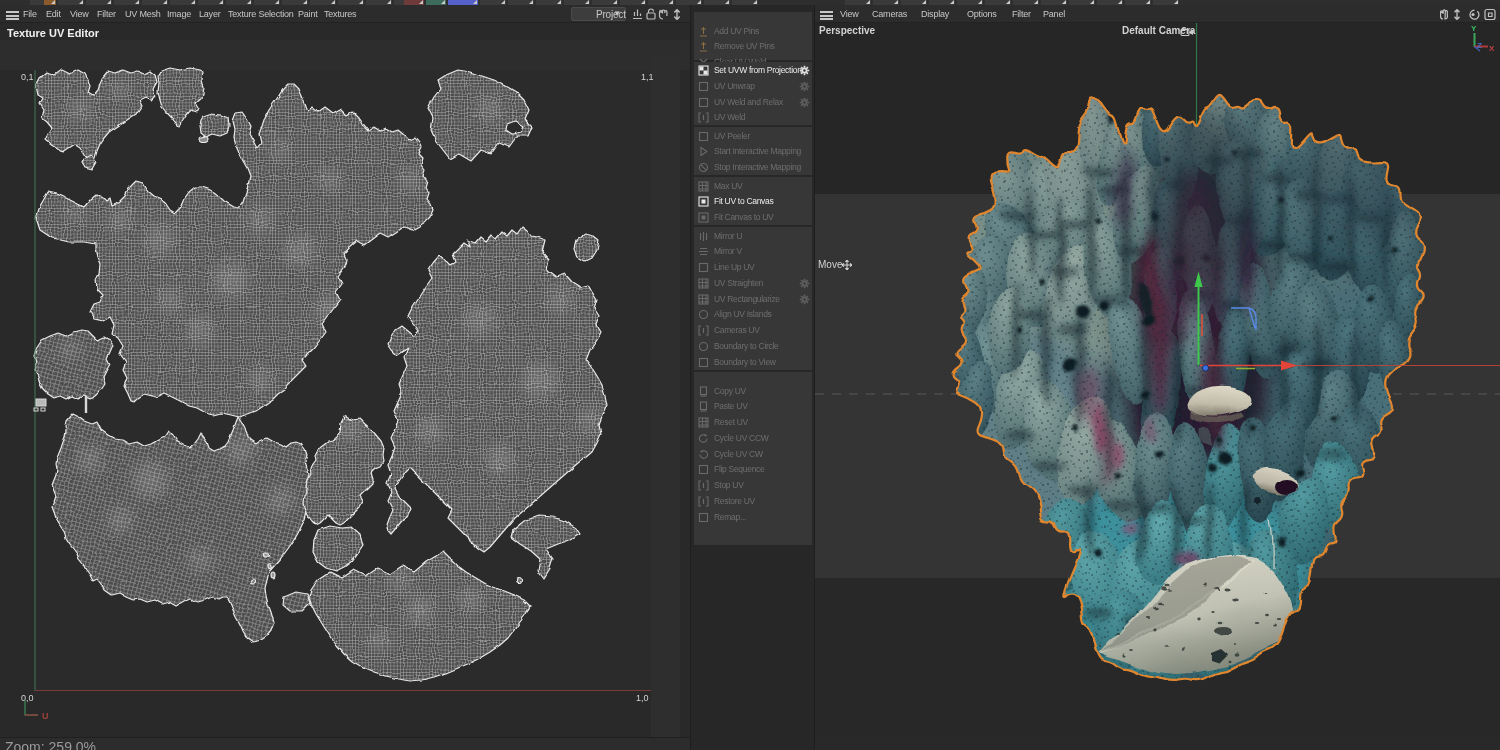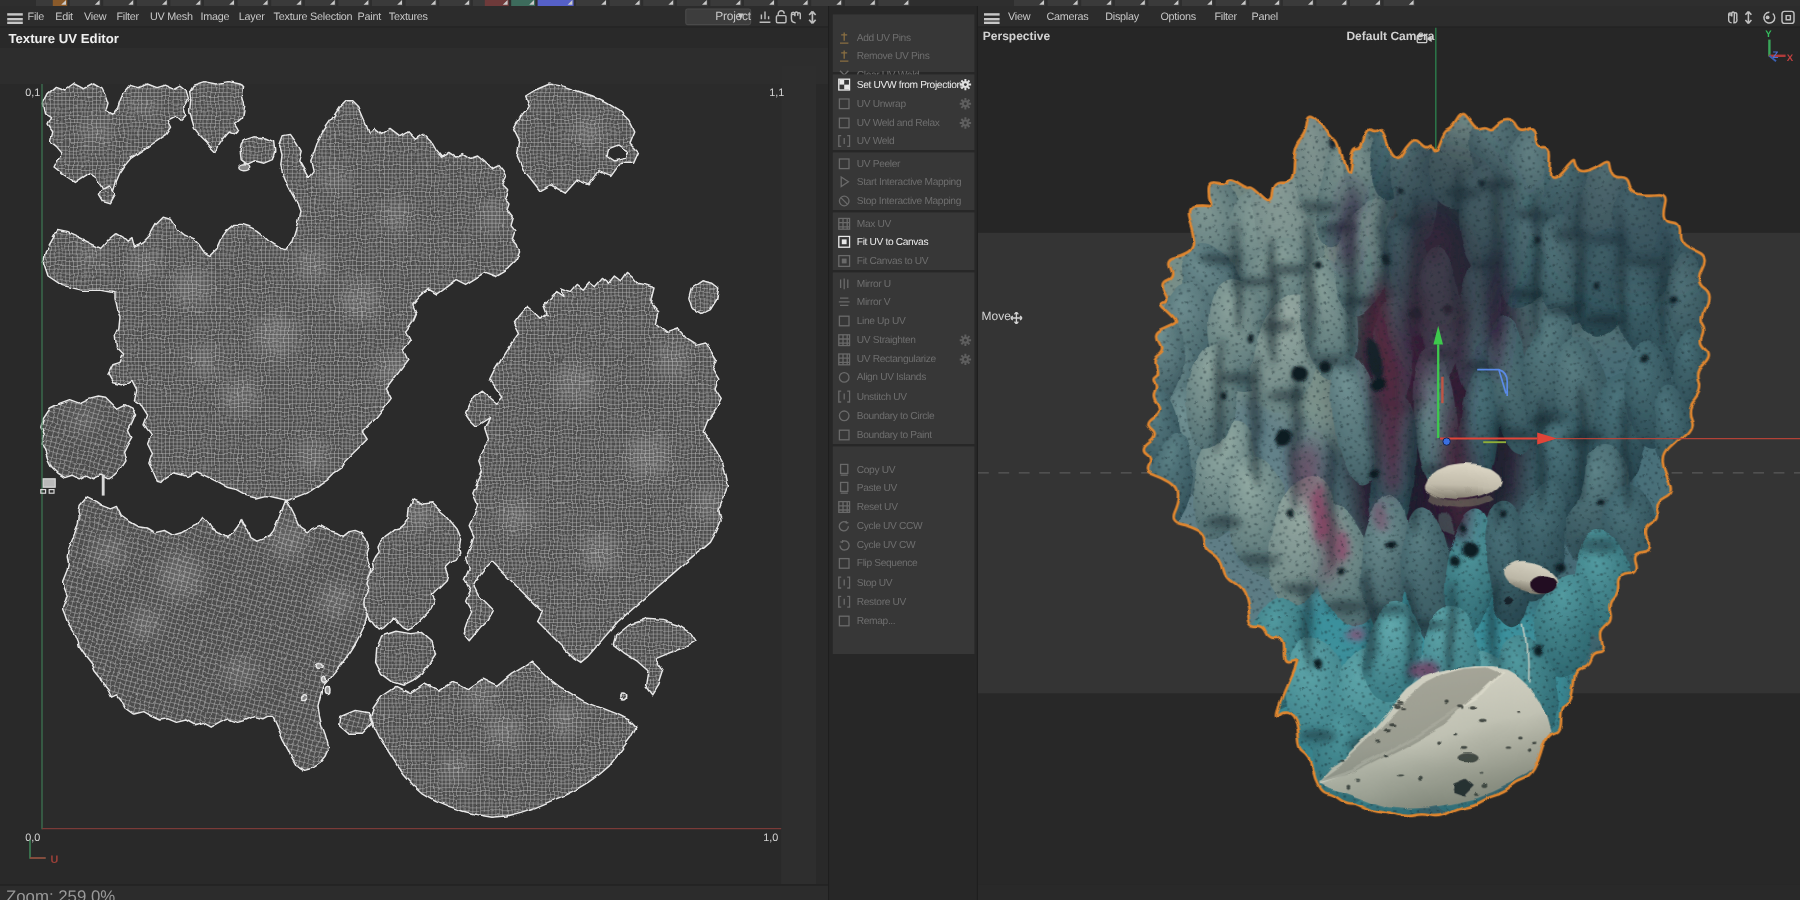--- a/index.html
+++ b/index.html
@@ -408,33 +408,33 @@
         <div class="mrow">
           <svg class="ic" viewBox="0 0 11 11">
             <circle cx="5.5" cy="5.5" r="4" stroke="#6a6a6a" stroke-width="1.1" fill="none"></circle>
           </svg>
           <span class="lb">Align UV Islands</span>
         </div>
         <div class="mrow">
           <svg class="ic" viewBox="0 0 11 11">
             <path d="M3 1H1v9h2M8 1h2v9H8M5.5 3v5" stroke="#6a6a6a" stroke-width="1.1" fill="none"></path>
           </svg>
-          <span class="lb">Unstitch UV</span>
+          <span class="lb">Cameras UV</span>
         </div>
         <div class="mrow">
           <svg class="ic" viewBox="0 0 11 11">
             <circle cx="5.5" cy="5.5" r="4" stroke="#6a6a6a" stroke-width="1.1" fill="none"></circle>
           </svg>
           <span class="lb">Boundary to Circle</span>
         </div>
         <div class="mrow">
           <svg class="ic" viewBox="0 0 11 11">
             <rect x="1.5" y="1.5" width="8" height="8" stroke="#6a6a6a" stroke-width="1.1" fill="none"></rect>
           </svg>
-          <span class="lb">Boundary to Paint</span>
+          <span class="lb">Boundary to View</span>
         </div>
       </div>
       <div class="grp" style="top:367px;height:173px;padding-top:11px">
         <div class="mrow">
           <svg class="ic" viewBox="0 0 11 11">
             <rect x="2.5" y="1" width="6" height="7.5" stroke="#6a6a6a" stroke-width="1.1" fill="none"></rect>
             <path d="M2.5 10h6" stroke="#6a6a6a" stroke-width="1.1" fill="none"></path>
           </svg>
           <span class="lb">Copy UV</span>
         </div>

